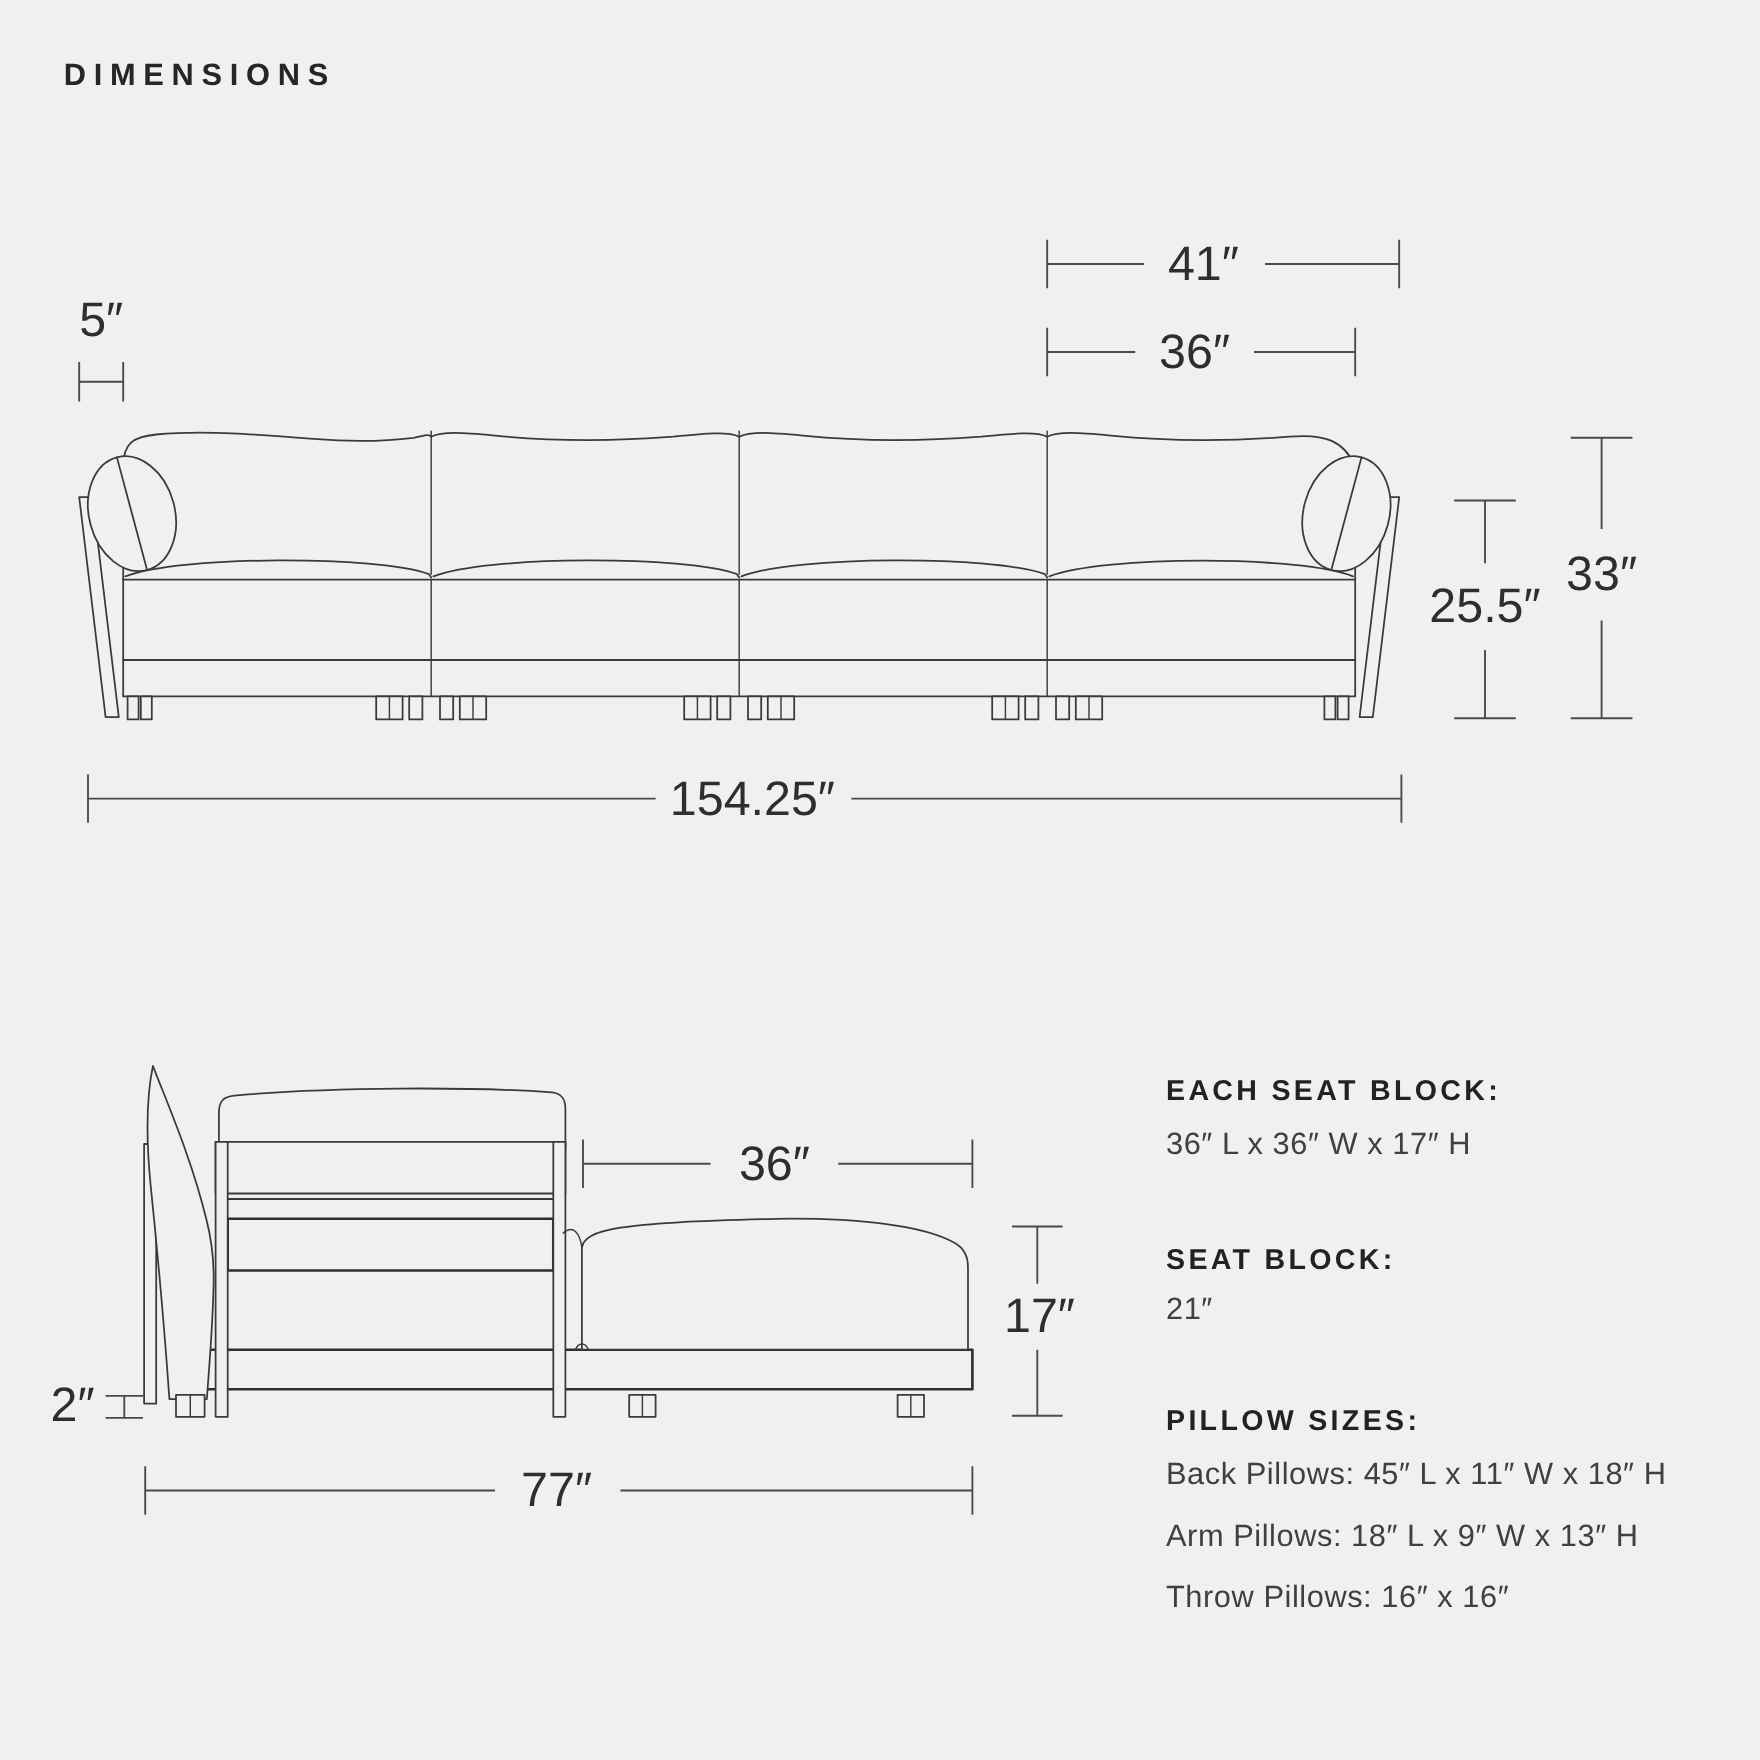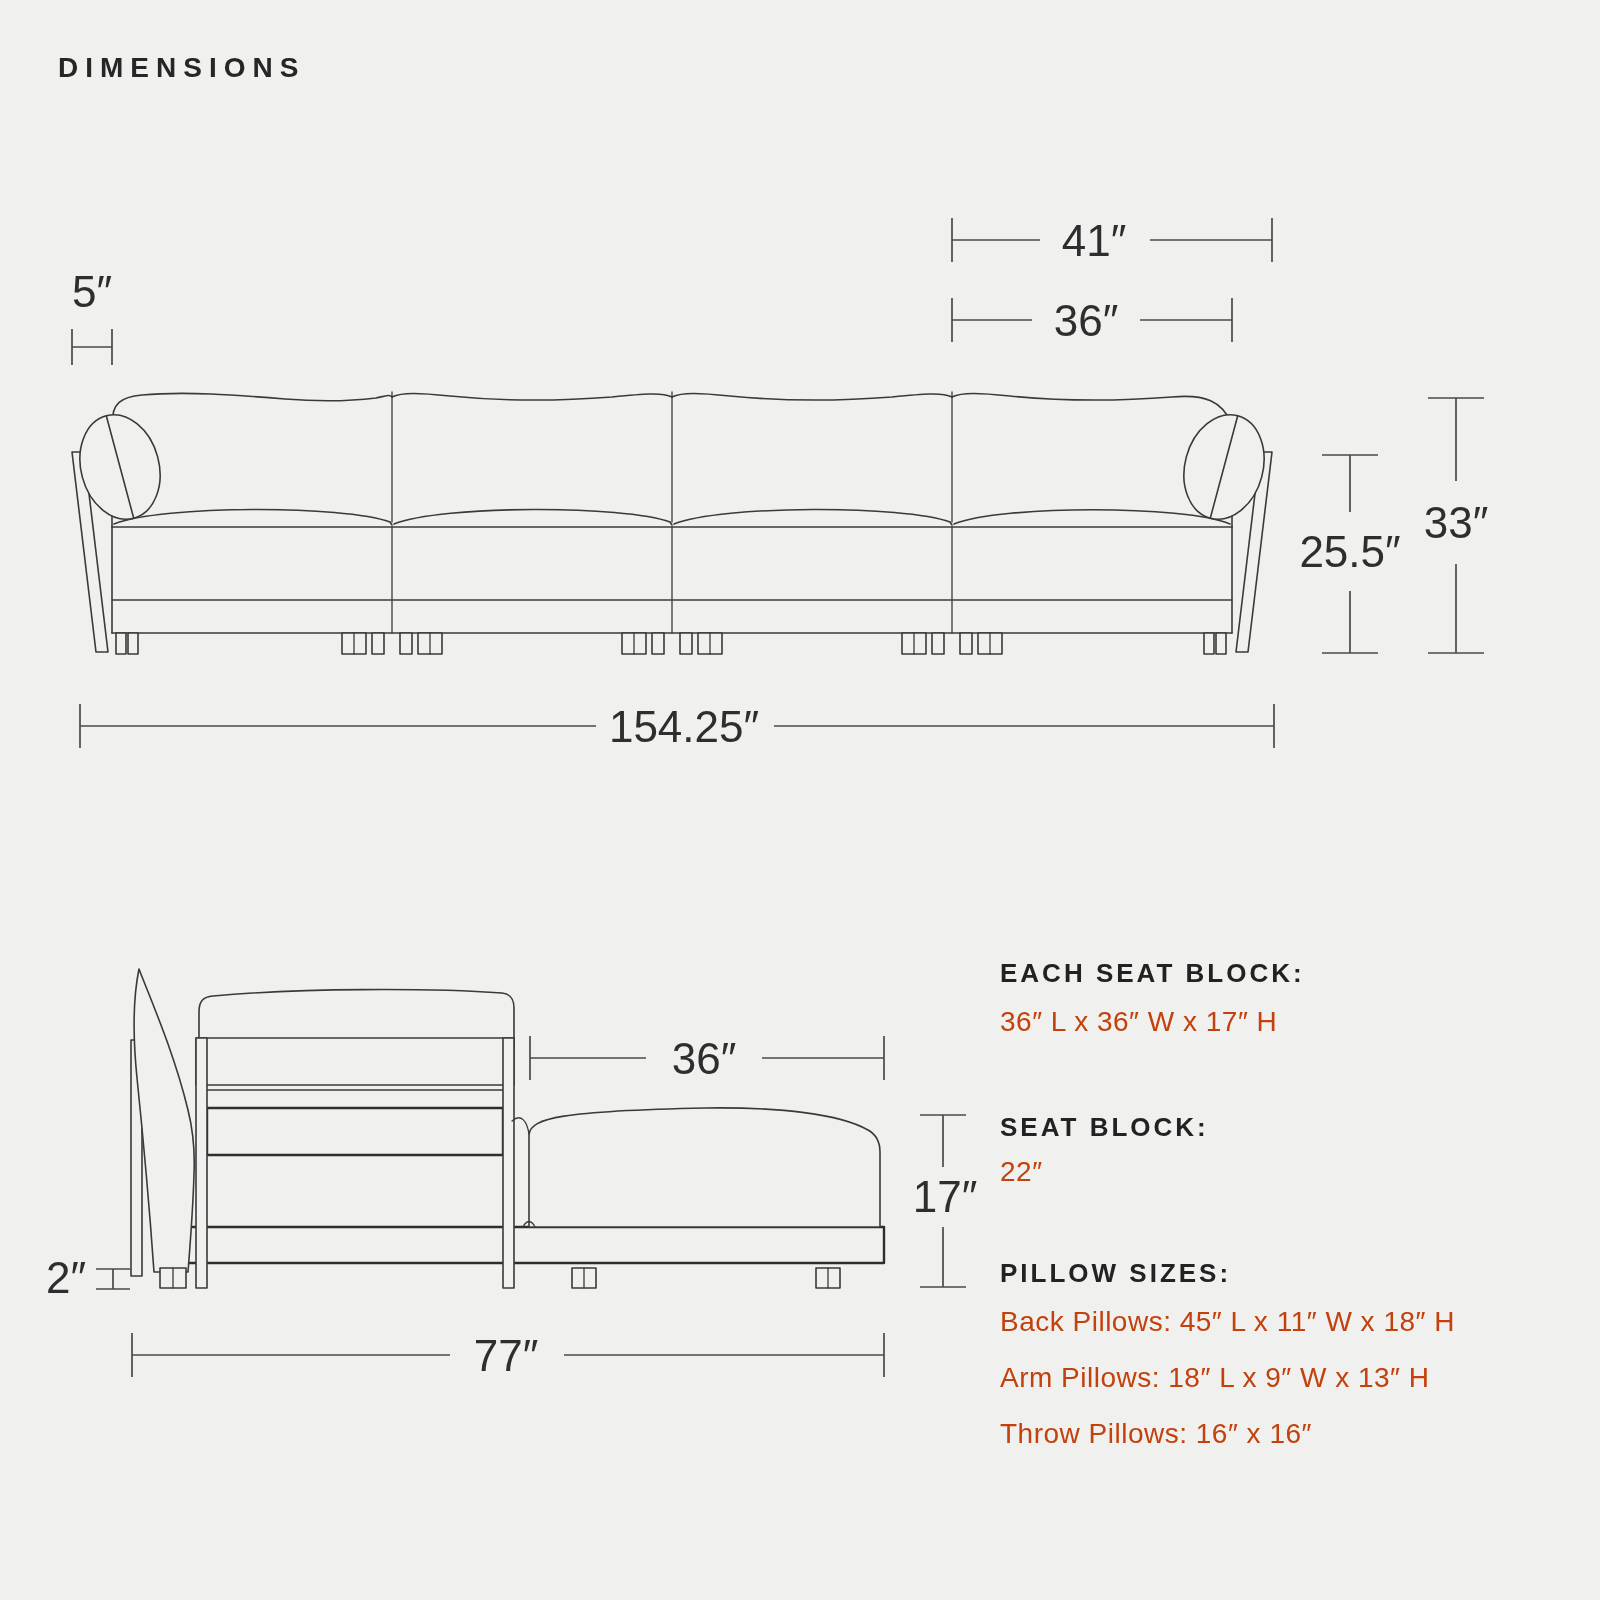--- a/index.html
+++ b/index.html
@@ -11,26 +11,26 @@
   }
   #stage{position:relative;width:1600px;height:1376px;background:#f0f0ee;}
   #diagram-svg{position:absolute;left:0;top:0;}
 
   .page-title{
     position:absolute;left:58px;top:52px;
     font-size:28px;font-weight:bold;letter-spacing:7px;
     color:#262626;
   }
 
-  .spec-line{position:absolute;left:1000px;white-space:nowrap;}
+  .spec-line{position:absolute;left:1060px;white-space:nowrap;margin-top:18px;}
   .spec-heading{
     font-size:26px;font-weight:bold;letter-spacing:3px;color:#222222;
   }
   .spec-body{
-    font-size:28px;letter-spacing:0.5px;color:#c2410c;
+    font-size:28px;letter-spacing:0.5px;color:#404040;
   }
 
   
   .ln{fill:none;stroke:#3a3a3a;stroke-width:1.6;stroke-linecap:round;stroke-linejoin:round;}
   .thin{fill:none;stroke:#3a3a3a;stroke-width:1.3;stroke-linecap:round;}
   .shape{fill:#f0f0ee;stroke:#3a3a3a;stroke-width:1.6;stroke-linejoin:round;}
   .shape2{fill:#f0f0ee;stroke:#2e2e2e;stroke-width:2.4;stroke-linejoin:round;}
   .dim{stroke:#4a4a4a;stroke-width:1.7;fill:none;stroke-linecap:butt;}
   .dim-label{
     font-family:"Liberation Sans","DejaVu Sans",sans-serif;
@@ -218,21 +218,21 @@
         <text class="dim-label" x="506" y="1355">77″</text>
       </g>
     </g>
   </svg>
 
   <div>
     <div class="spec-line spec-heading" style="top:958px">EACH SEAT BLOCK:</div>
     <div class="spec-line spec-body" style="top:1006px">36″ L x 36″ W x 17″ H</div>
 
     <div class="spec-line spec-heading" style="top:1112px">SEAT BLOCK:</div>
-    <div class="spec-line spec-body" style="top:1156px">22″</div>
+    <div class="spec-line spec-body" style="top:1156px">21″</div>
 
     <div class="spec-line spec-heading" style="top:1258px">PILLOW SIZES:</div>
     <div class="spec-line spec-body" style="top:1306px">Back Pillows: 45″ L x 11″ W x 18″ H</div>
     <div class="spec-line spec-body" style="top:1362px">Arm Pillows: 18″ L x 9″ W x 13″ H</div>
     <div class="spec-line spec-body" style="top:1418px">Throw Pillows: 16″ x 16″</div>
   </div>
 
 </div>
 
 </body></html>

